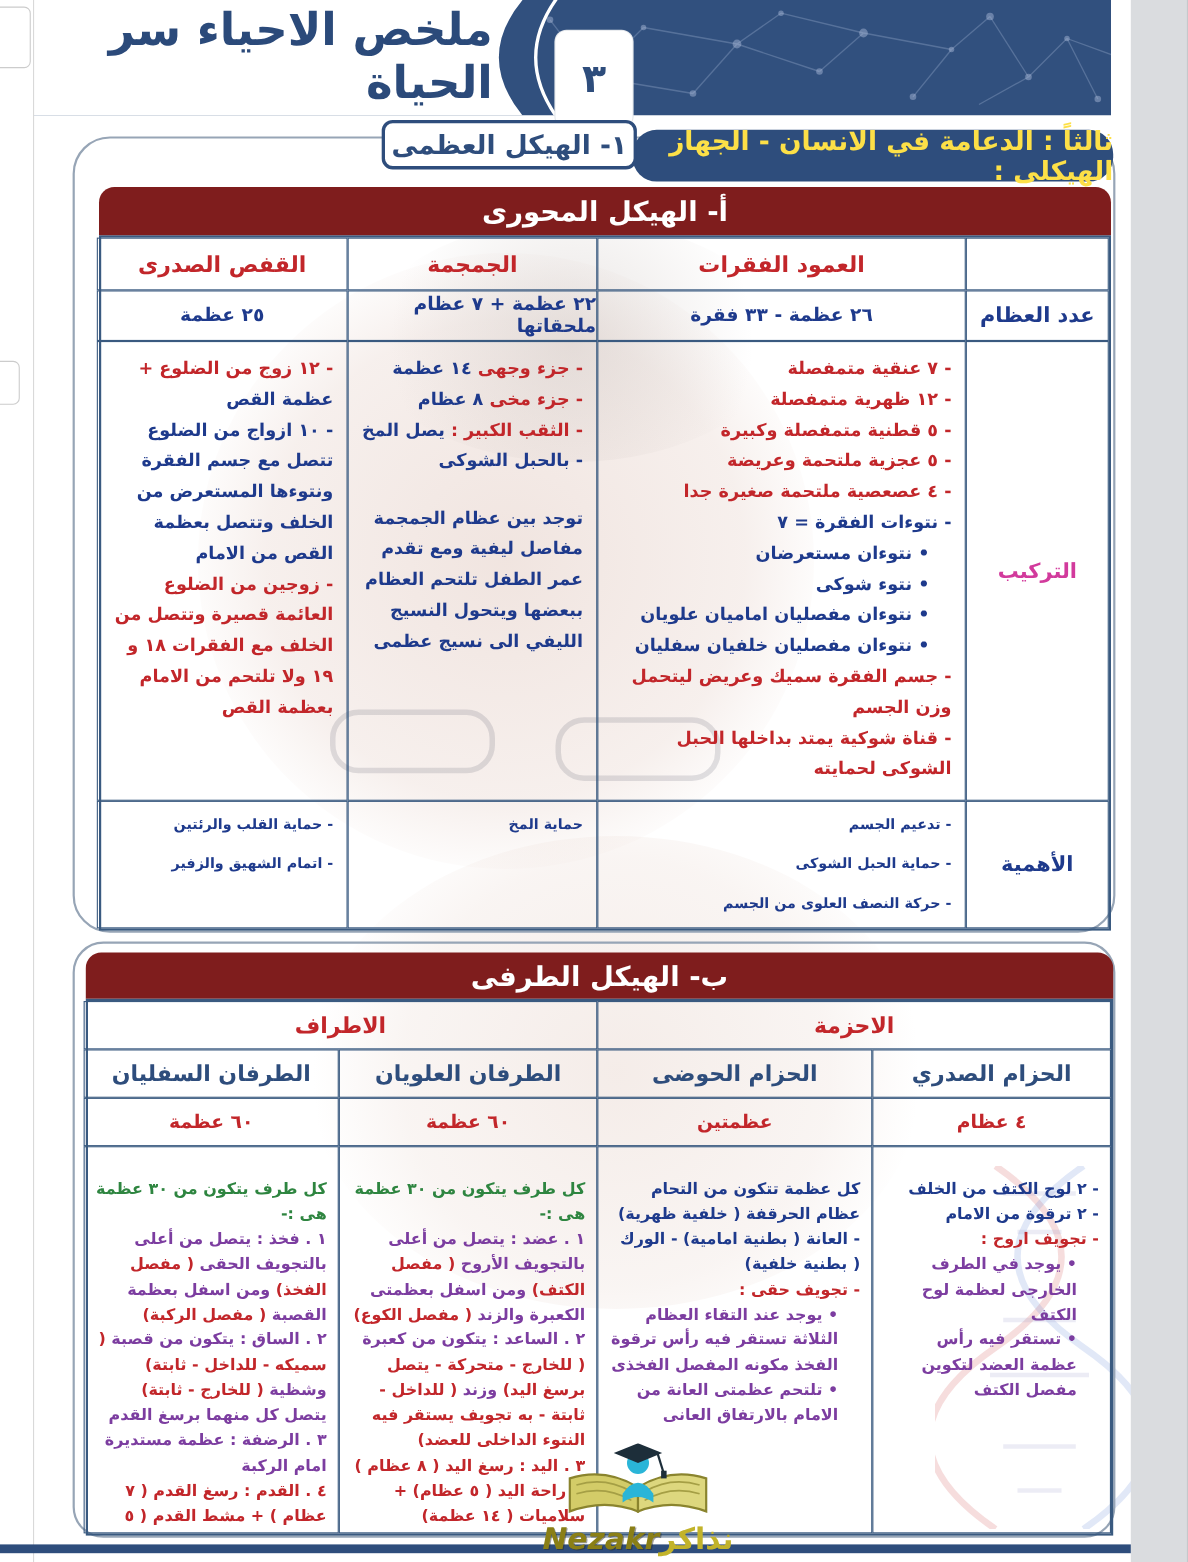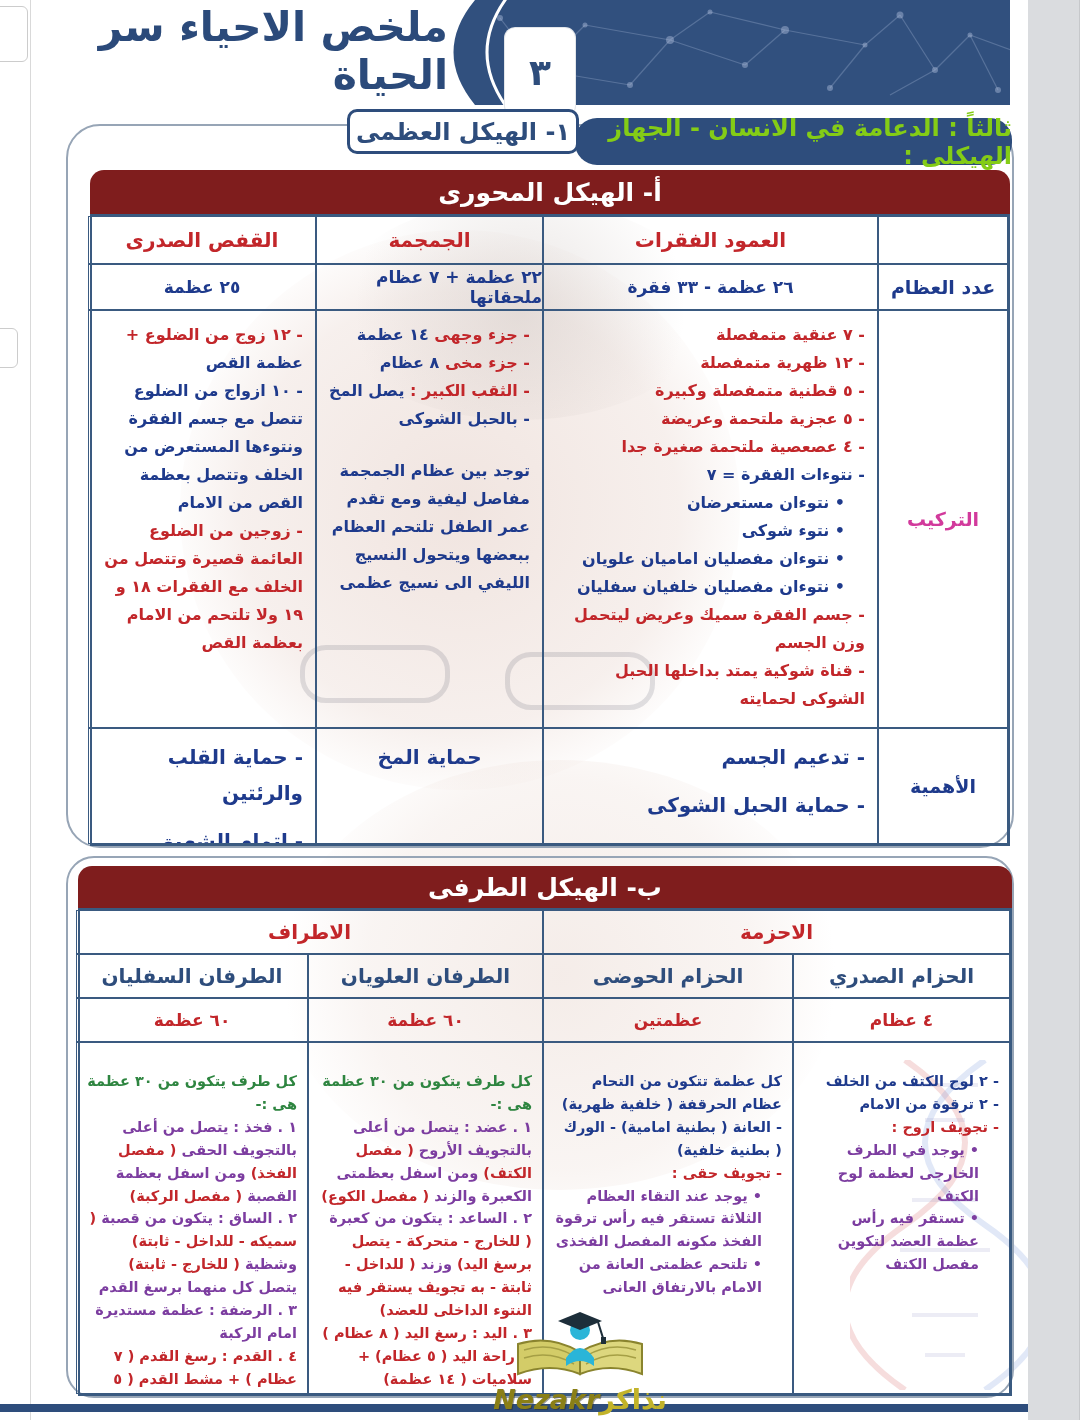--- a/index.html
+++ b/index.html
@@ -29,21 +29,21 @@
   .banner-svg { position:absolute; z-index:2; left:30px; top:0; }
   .brand-title { position:absolute; z-index:3; left:36px; top:8px; width:412px; height:86px;
     display:flex; align-items:center; justify-content:center;
     color:#2b4a7a; font-size:41px; font-weight:bold; letter-spacing:-1px; }
   .page-badge { position:absolute; z-index:4; left:505px; top:28px; width:70px; height:88px;
     background:#ffffff; border-radius:10px; display:flex; align-items:center; justify-content:center;
     color:#2e4d7c; font-size:36px; font-weight:bold; box-shadow:0 0 0 1px #e3e6ea; }
   
   .section-pill { position:absolute; z-index:4; left:575px; top:118px; width:437px; height:47px;
     background:#2e4d7c; border-radius:22px; display:flex; align-items:center; justify-content:center;
-    color:#84cc16; font-size:24px; font-weight:bold; }
+    color:#fde047; font-size:24px; font-weight:bold; }
   .section-box { position:absolute; z-index:5; left:347px; top:109px; width:232px; height:45px;
     background:#ffffff; border:3px solid #2e4d7c; border-radius:10px;
     display:flex; align-items:center; justify-content:center; color:#2e4d7c; font-size:24px; font-weight:bold; }
   
   .container { position:absolute; z-index:2; border:2px solid #97a5b6; background:transparent; }
   .container-a { left:66px; top:124px; width:948px; height:724px; border-radius:34px; }
   .container-b { left:66px; top:856px; width:948px; height:542px; border-radius:28px; }
   .tableA { position:absolute; z-index:2; left:90px; top:170px; width:920px; }
   .tableB { position:absolute; z-index:2; left:78px; top:866px; width:934px; }
   .tbar { background:#7f1d1d; color:#ffffff; display:flex; align-items:center; justify-content:center;
@@ -54,25 +54,25 @@
   .grid-a { grid-template-columns:130px 335px 227px 228px; grid-template-rows:48px 46px 418px 116px; }
   .grid-b { grid-template-columns:217px 250px 235px 232px; grid-template-rows:44px 44px 44px 352px; }
   .cell { border:1px solid #3a5a80; overflow:hidden; }
   .span2 { grid-column:span 2; }
   .hcell,.lcell,.ccell,.gcell { display:flex; align-items:center; justify-content:center; font-weight:bold; }
   .hcell { font-size:20px; }
   .lcell { font-size:19px; }
   .ccell { font-size:17px; }
   .gcell { font-size:20px; }
   .scell { font-size:16px; line-height:1.75; font-weight:bold; padding:10px 12px; }
-  .icell { font-size:20px; line-height:1.8; font-weight:bold; padding:10px 12px; }
+  .icell { font-size:13px; line-height:1.8; font-weight:bold; padding:10px 12px; }
   .icell .line { margin-bottom:12px; }
   .dcell { font-size:14.5px; line-height:1.58; font-weight:bold; padding:27px 10px; }
   .line { text-align:right; }
-  .centered .line { text-align:center; }
+  .centered .line { text-align:right; }
   .ind { padding-right:20px; }
   .gap { margin-top:24px; }
   
   .c-blue { color:#1e3a8c; } .c-red { color:#c2262a; } .c-purple { color:#7c3da0; }
   .c-green { color:#2e8540; } .c-magenta { color:#d23a9c; } .c-navy { color:#2e4d7c; }
   
   .dna-svg { position:absolute; z-index:1; left:850px; top:1060px; }
   .watermark { position:absolute; z-index:6; left:455px; top:1312px; width:250px; text-align:center; }
   .wm-text { margin-top:-4px; font-size:27px; font-weight:bold; }
   .wm-ar { color:#c2b32a; } 

